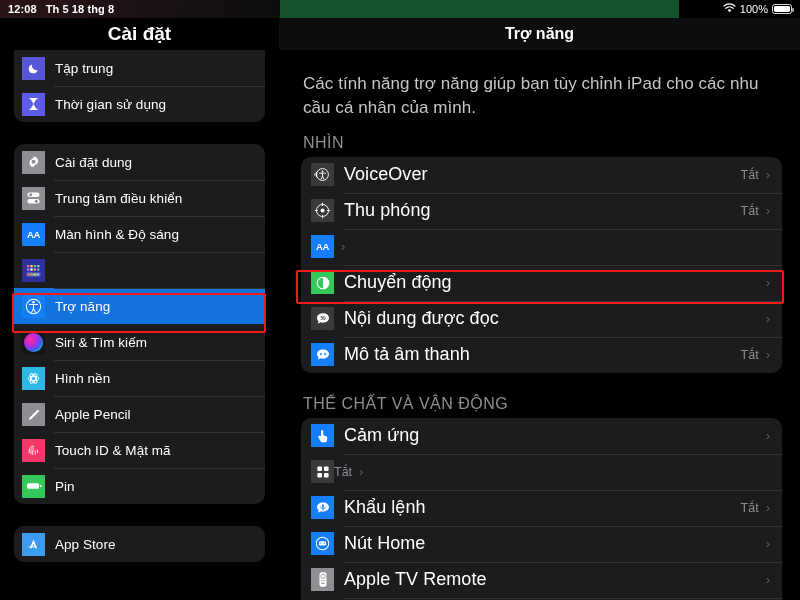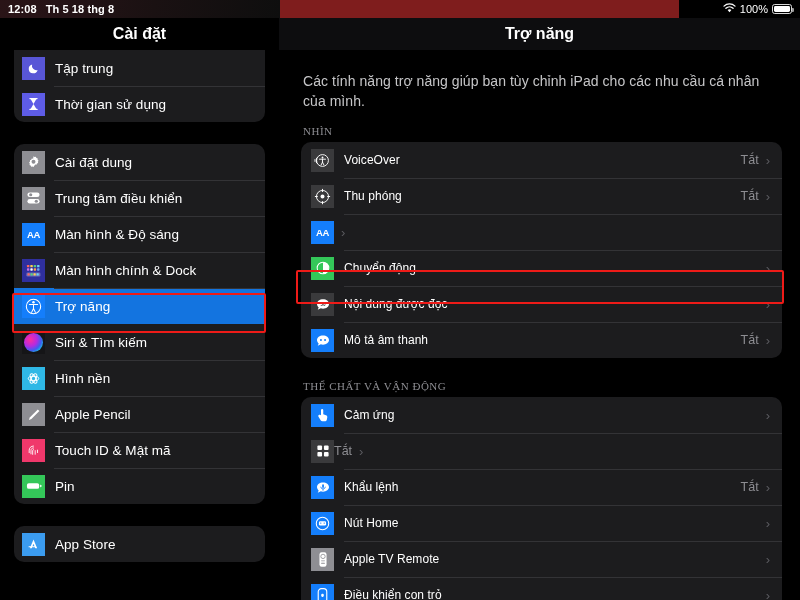--- a/index.html
+++ b/index.html
@@ -3,21 +3,21 @@
 <meta charset="utf-8">
 <style>
   * { box-sizing: border-box; margin: 0; padding: 0; }
   html, body {
     width: 800px; height: 600px;
     background: #000;
     font-family: "Liberation Sans", "DejaVu Sans", sans-serif;
     overflow: hidden;
     -webkit-font-smoothing: antialiased;
   }
-  .screen { position: relative; width: 679px; height: 600px; background: #7f1d1d; }
+  .screen { position: relative; width: 679px; height: 600px; background: #14532d; }
 
   
   .statusbar {
     position: absolute; top: 0; left: 0; width: 800px; height: 18px;
     display: flex; align-items: center;
     color: #fff; font-size: 11px; z-index: 40;
   }
   .statusbar .tintL {
     position: absolute; left: 0; top: 0; width: 280px; height: 18px;
     background: linear-gradient(100deg, #2a1417 0%, #241316 25%, #1a1112 55%, #0e0e0e 100%);
@@ -37,21 +37,21 @@
   }
   .batt-fill { position: absolute; left: 1px; top: 1px; bottom: 1px; width: 16px; background: #fff; border-radius: 1.4px; }
 
   
   .sidebar {
     position: absolute; left: 0; top: 18px; width: 279px; height: 582px;
     background: #000; overflow: hidden;
   }
   .sidebar-header {
     height: 32px; display: flex; align-items: center; justify-content: center;
-    color: #fff; font-size: 16px; font-weight: bold;
+    color: #fff; font-size: 19px; font-weight: bold;
   }
   .side-card {
     margin: 0 14px 0 14px; background: #1c1c1e; border-radius: 10px; overflow: hidden;
   }
   .side-card.clip-top { border-top-left-radius: 0; border-top-right-radius: 0; }
   .side-row {
     position: relative; height: 36px; display: flex; align-items: center;
     padding-left: 8px; cursor: default;
   }
   .side-row + .side-row::before {
@@ -75,35 +75,35 @@
   .detail {
     position: absolute; left: 279px; top: 18px; width: 521px; height: 582px;
     background: #000; overflow: hidden;
   }
   .detail-header {
     height: 32px; display: flex; align-items: center; justify-content: center;
     color: #fff; font-size: 16px; font-weight: bold; background: #0d0d0f;
   }
   .detail-body { padding: 0 18px 0 22px; position: relative; }
   .intro {
-    color: #c6c6c8; font-size: 14px; line-height: 1.4;
+    color: #c6c6c8; font-size: 17px; line-height: 1.4;
     padding: 22px 2px 14px 2px; letter-spacing: .05px;
   }
   .sec-title {
-    color: #8e8e93; font-size: 11px; letter-spacing: .5px;
-    padding: 0 2px 5px 2px; text-transform: uppercase; font-family: Liberation Serif, serif;
+    color: #8e8e93; font-size: 16px; letter-spacing: .5px;
+    padding: 0 2px 5px 2px; text-transform: uppercase;
   }
   .card { background: #1c1c1e; border-radius: 10px; overflow: hidden; }
   .row {
     position: relative; height: 36px; display: flex; align-items: center; padding-left: 10px;
   }
   .row + .row::before {
     content: ""; position: absolute; left: 43px; right: 0; top: 0; height: 1px; background: #333336;
   }
-  .row-label { color: #fff; font-size: 12px; margin-left: 10px; flex: 1; letter-spacing: .05px; }
+  .row-label { color: #fff; font-size: 18px; margin-left: 10px; flex: 1; letter-spacing: .05px; }
   .row-value { color: #8e8e93; font-size: 12.5px; margin-right: 7px; }
   .chev { color: #5b5b60; font-size: 13px; margin-right: 12px; line-height: 1; }
   .sec-gap { height: 22px; }
 
   
   .redbox { position: absolute; border: 2px solid #ee1b18; border-radius: 2px; pointer-events: none; z-index: 30; }
 </style>
 </head>
 <body>
 
@@ -195,21 +195,20 @@
               <rect x="9.2" y="5.6" width="2.6" height="2.6" rx=".7" fill="#ff9f4d"></rect>
               <rect x="12.8" y="5.6" width="2.6" height="2.6" rx=".7" fill="#6fa8f0"></rect>
               <rect x="1.4" y="10" width="15" height="4.4" rx="1.4" fill="rgba(255,255,255,.3)"></rect>
               <rect x="2.6" y="11" width="2.4" height="2.4" rx=".6" fill="#ff6a5e"></rect>
               <rect x="5.8" y="11" width="2.4" height="2.4" rx=".6" fill="#58d07a"></rect>
               <rect x="9" y="11" width="2.4" height="2.4" rx=".6" fill="#ffd04d"></rect>
               <rect x="12.2" y="11" width="2.4" height="2.4" rx=".6" fill="#6fd3f0"></rect>
             </g>
           </svg>
         </span>
-        <span class="side-label">Màn hình chính &amp; Dock</span>
       </div>
       <div class="side-row selected">
         <span class="chip" style="background:#147efb">
           <svg width="17" height="17" viewBox="0 0 18 18">
             <circle cx="9" cy="9" r="7.6" fill="none" stroke="#fff" stroke-width="1.1"></circle>
             <circle cx="9" cy="4.6" r="1.3" fill="#fff"></circle>
             <path d="M4.6 6.9h8.8M9 6.9v4.2M9 11.1l-2 4.1M9 11.1l2 4.1" stroke="#fff" stroke-width="1.1" stroke-linecap="round"></path>
           </svg>
         </span>
         <span class="side-label">Trợ năng</span>

